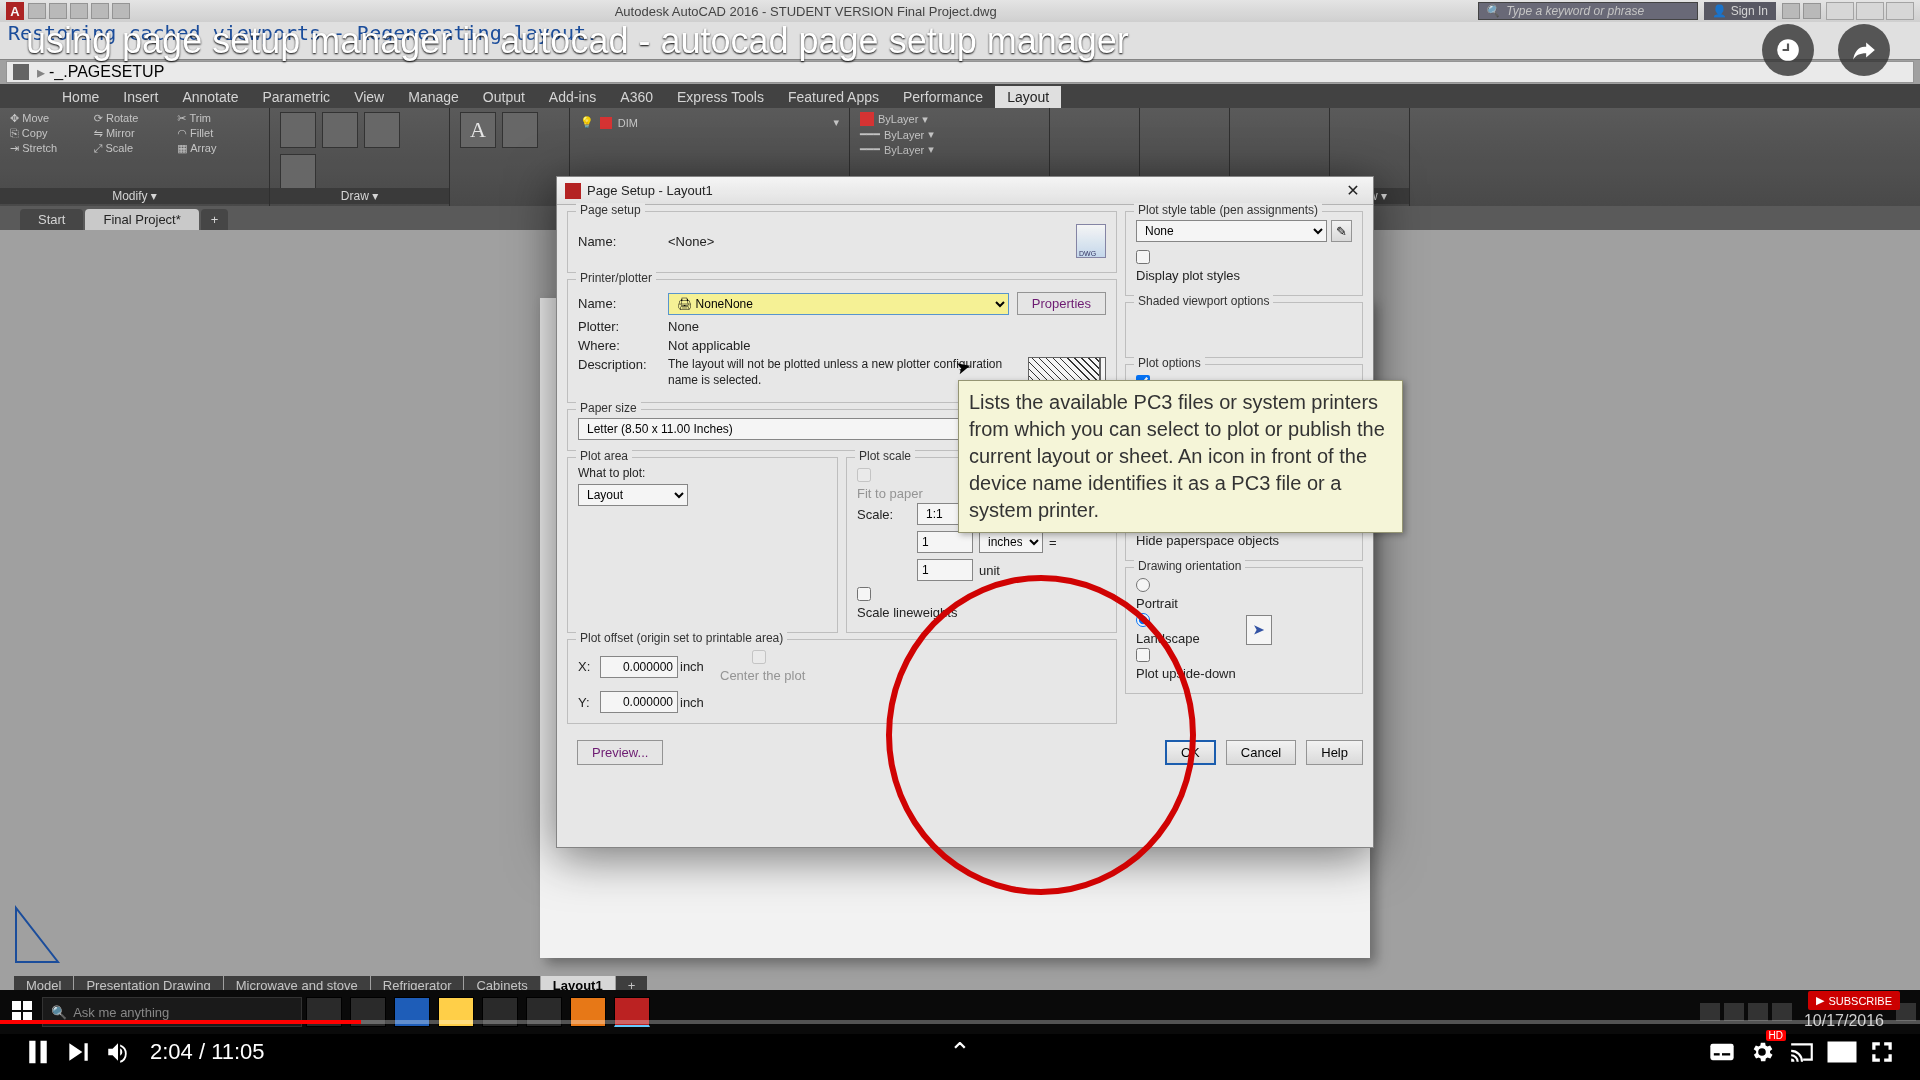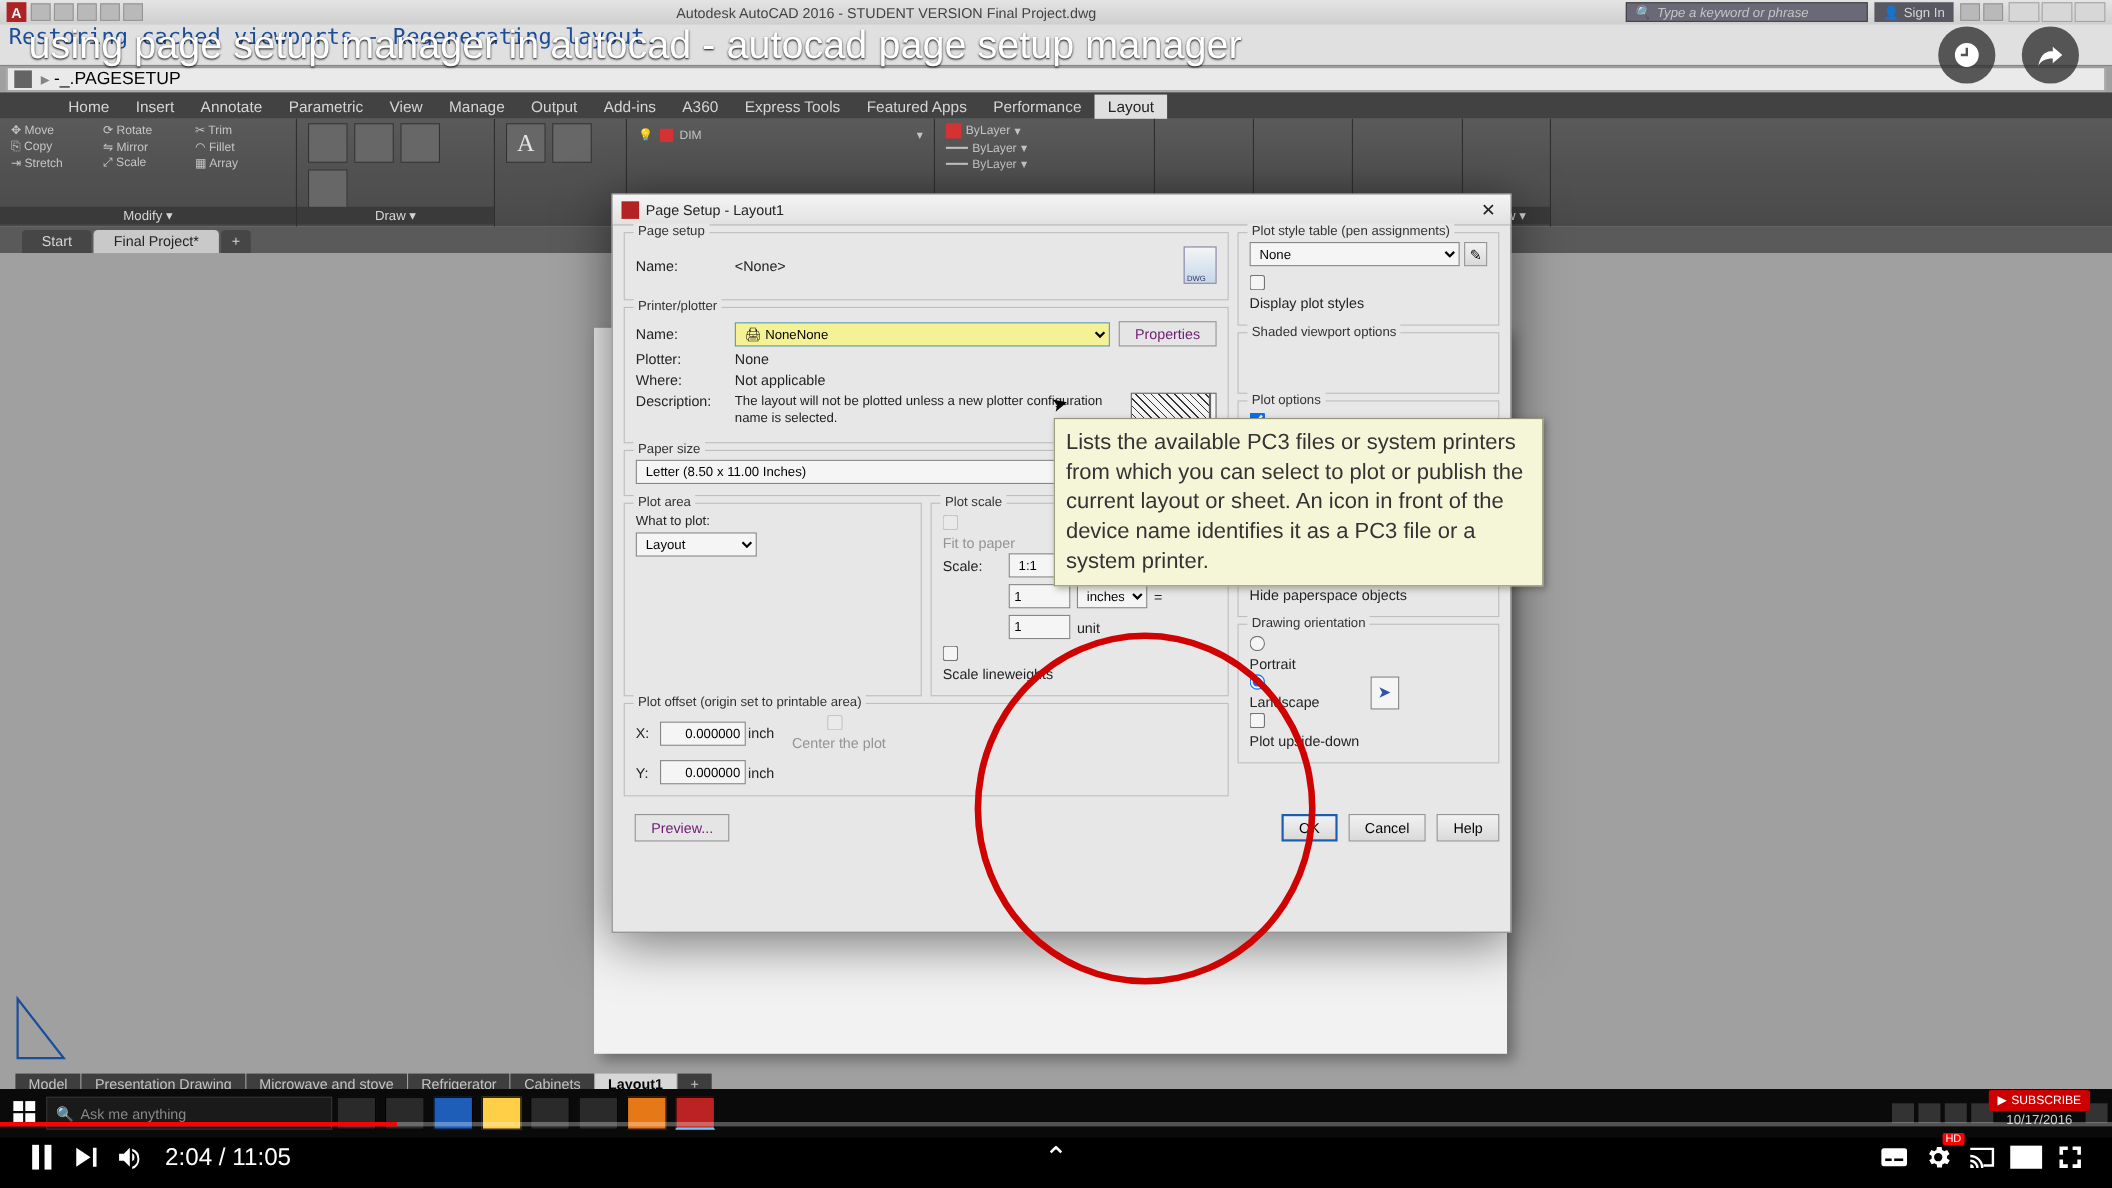--- a/index.html
+++ b/index.html
@@ -73,21 +73,21 @@
 .yt-progress .played { height:100%; width:18.8%; background:#ff0000; }
 .yt-controls { position:absolute; left:0; right:0; bottom:0; height:56px; display:flex; align-items:center; padding:0 18px; z-index:80; }
 .yt-btn { width:40px; height:40px; display:flex; align-items:center; justify-content:center; cursor:pointer; }
 .yt-btn svg { fill:#fff; }
 .yt-time { color:#fff; font-size:22px; margin-left:12px; }
 .yt-spacer { flex:1; }
 .subscribe-pill { position:absolute; right:20px; bottom:70px; background:#cc0000; color:#fff; font-size:11px; padding:3px 8px; border-radius:2px; z-index:80; display:flex; align-items:center; gap:4px; }
 .chevup { position:absolute; left:50%; bottom:12px; transform:translateX(-50%); color:#fff; font-size:26px; z-index:80; }
 .task-ico { width:36px; height:30px; margin:0 4px; background:#2a2a2a; border:1px solid #000; }
 .task-search { width:260px; height:30px; background:#1a1a1a; color:#888; font-size:13px; display:flex; align-items:center; padding-left:8px; border:1px solid #333; }
-.tray { margin-left:auto; display:flex; align-items:center; gap:4px; color:#ccc; font-size:12px; }
+.tray { margin-left:auto; display:flex; align-items:center; gap:4px; color:#ccc; font-size:16px; }
 .tray .ti { width:20px; height:18px; background:#333; }
 .dlg-buttons { display:flex; gap:10px; justify-content:flex-end; padding: 4px 10px 8px; }
 .ok-btn { border:2px solid #1a5fb4;text-align:right; }
 .checkbox-row { display:flex; align-items:flex-start; gap:4px; margin:2px 0; font-size:13px;flex-direction:column; }
 input[type=checkbox], input[type=radio] { width:14px; height:14px; }
 .dwgicon { width:30px;height:34px; background:linear-gradient(#fff,#cce0f5); border:1px solid #88a; margin-left:auto; position:relative; }
 .dwgicon:after{content:"DWG"; position:absolute; bottom:0; font-size:7px; left:2px; color:#336; }
 .hatch-preview { width:72px;height:28px; background:repeating-linear-gradient(45deg,#333 0 1px,#fff 1px 5px); border:1px solid #666; display:inline-block; vertical-align:middle; }
 .orient-icon { width:26px;height:30px;border:1px solid #888;background:#fff;display:flex;align-items:center;justify-content:center;color:#35a;font-weight:bold; }
 .left-col, .right-col { display:flex; flex-direction:column; }

